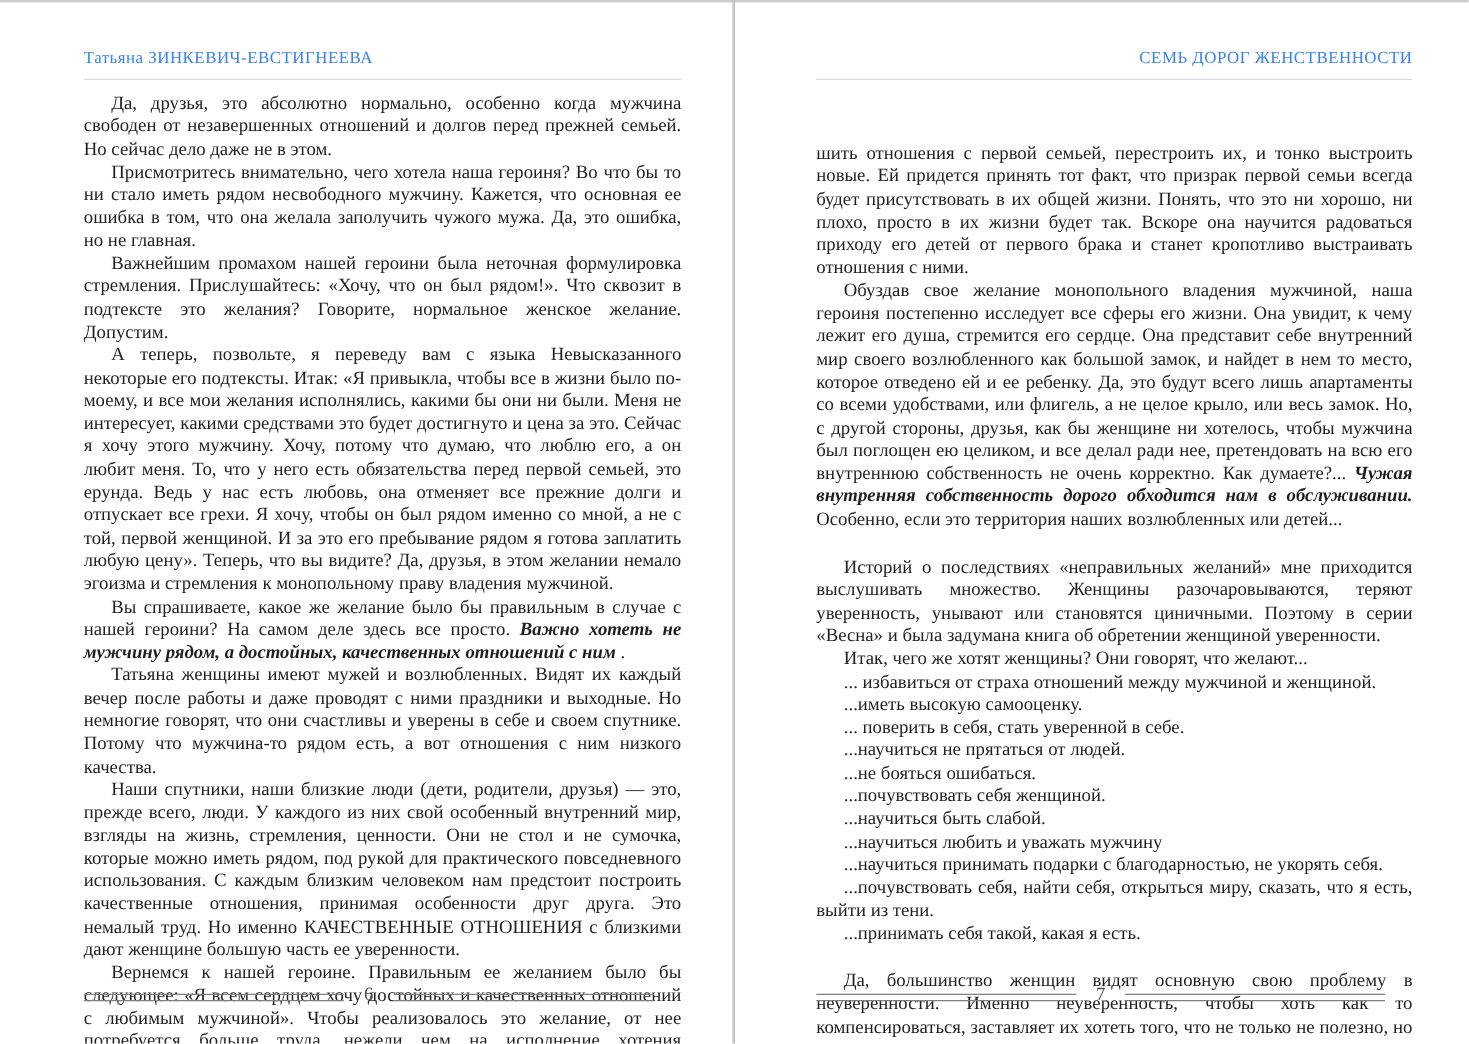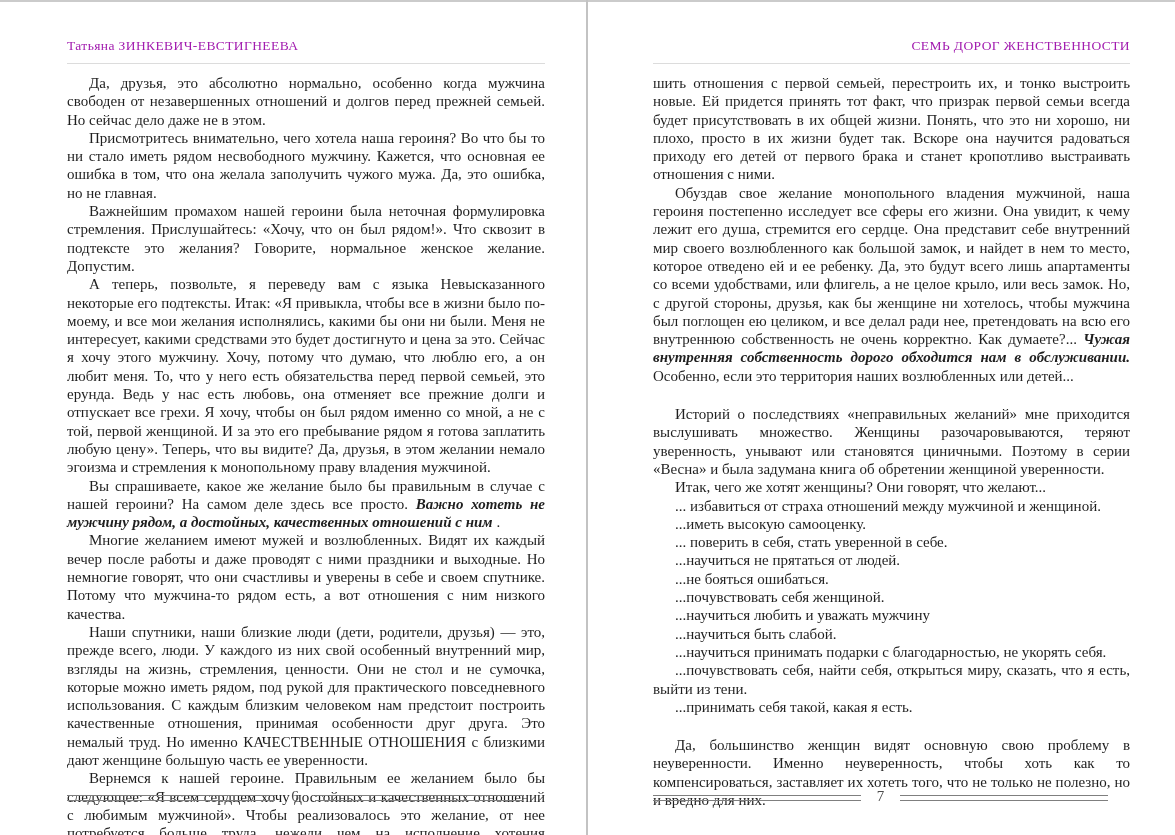--- a/index.html
+++ b/index.html
@@ -12,35 +12,35 @@
   }
   .top-edge{position:absolute;top:0;left:0;width:1175px;height:2px;background:#cbcbcb;}
   .center-divider{position:absolute;top:0;left:586px;width:2px;height:835px;background:#c3c3c3;}
 
   .page{position:absolute;top:0;height:835px;}
   .page-left{left:67px;width:478px;}
   .page-right{left:653px;width:477px;}
 
   .running-header{
     position:absolute;top:38px;left:0;right:0;
-    font-size:13.5px;color:#a21caf;letter-spacing:0.4px;
+    font-size:13.5px;color:#3b82f6;letter-spacing:0.4px;
     padding-bottom:9px;border-bottom:1px solid #dcdcdc;
     white-space:nowrap;
   }
   .page-left .running-header{text-align:left;}
   .page-right .running-header{text-align:right;}
 
   .body-text{
     position:absolute;top:74px;left:0;right:0;
     font-size:15px;line-height:18.3px;color:#1f1f1f;
     text-align:justify;
     hyphens:auto;
   }
   .body-text p{margin:0;text-indent:22px;}
-  .body-text p.noindent{text-indent:0;}
+  .body-text p.noindent{text-indent:0;margin-top:40px;}
   .body-text p.gap{margin-top:20px;}
   .body-text em{font-style:italic;font-weight:bold;}
 
   .footer{
     position:absolute;top:790px;left:0;right:22px;
     display:flex;align-items:center;gap:16px;
   }
   .footer-rule{
     flex:1;height:4px;
     border-top:1px solid #7f7f7f;
@@ -59,21 +59,21 @@
   <div class="center-divider"></div>
 
   <div class="page page-left">
     <div class="running-header">Татьяна ЗИНКЕВИЧ-ЕВСТИГНЕЕВА</div>
     <div class="body-text">
         <p>Да, друзья, это абсолютно нормально, особенно когда мужчина свободен от незавершенных отношений и долгов перед прежней семьей. Но сейчас дело даже не в этом.</p>
         <p>Присмотритесь внимательно, чего хотела наша героиня? Во что бы то ни стало иметь рядом несвободного мужчину. Кажется, что основная ее ошибка в том, что она желала заполучить чужого мужа. Да, это ошибка, но не главная.</p>
         <p>Важнейшим промахом нашей героини была неточная формулировка стремления. Прислушайтесь: «Хочу, что он был рядом!». Что сквозит в подтексте это желания? Говорите, нормальное женское желание. Допустим.</p>
         <p>А теперь, позвольте, я переведу вам с языка Невысказанного некоторые его подтексты. Итак: «Я привыкла, чтобы все в жизни было по-моему, и все мои желания исполнялись, какими бы они ни были. Меня не интересует, какими средствами это будет достигнуто и цена за это. Сейчас я хочу этого мужчину. Хочу, потому что думаю, что люблю его, а он любит меня. То, что у него есть обязательства перед первой семьей, это ерунда. Ведь у нас есть любовь, она отменяет все прежние долги и отпускает все грехи. Я хочу, чтобы он был рядом именно со мной, а не с той, первой женщиной. И за это его пребывание рядом я готова заплатить любую цену». Теперь, что вы видите? Да, друзья, в этом желании немало эгоизма и стремления к монопольному праву владения мужчиной.</p>
         <p>Вы спрашиваете, какое же желание было бы правильным в случае с нашей героини? На самом деле здесь все просто. <em>Важно хотеть не мужчину рядом, а достойных, качественных отношений с ним</em> .</p>
-        <p>Многие желанием имеют мужей и возлюбленных. Видят их каждый вечер после работы и даже проводят с ними праздники и выходные. Но немногие говорят, что они счастливы и уверены в себе и своем спутнике. Потому что мужчина-то рядом есть, а вот отношения с ним низкого качества.</p>
+        <p>Татьяна женщины имеют мужей и возлюбленных. Видят их каждый вечер после работы и даже проводят с ними праздники и выходные. Но немногие говорят, что они счастливы и уверены в себе и своем спутнике. Потому что мужчина-то рядом есть, а вот отношения с ним низкого качества.</p>
         <p>Наши спутники, наши близкие люди (дети, родители, друзья) — это, прежде всего, люди. У каждого из них свой особенный внутренний мир, взгляды на жизнь, стремления, ценности. Они не стол и не сумочка, которые можно иметь рядом, под рукой для практического повседневного использования. С каждым близким человеком нам предстоит построить качественные отношения, принимая особенности друг друга. Это немалый труд. Но именно КАЧЕСТВЕННЫЕ ОТНОШЕНИЯ с близкими дают женщине большую часть ее уверенности.</p>
         <p>Вернемся к нашей героине. Правильным ее желанием было бы следующее: «Я всем сердцем хочу достойных и качественных отношений с любимым мужчиной». Чтобы реализовалось это желание, от нее потребуется больше труда, нежели чем на исполнение хотения «хочучтобыонбылрядом». Ей предстоит запастись терпением, чтобы помочь спутнику красиво завер-</p>
       </div>
     <div class="footer">
       <div class="footer-rule"></div>
       <div class="page-number">6</div>
       <div class="footer-rule"></div>
     </div>
   </div>
 
@@ -83,22 +83,22 @@
         <p class="noindent">шить отношения с первой семьей, перестроить их, и тонко выстроить новые. Ей придется принять тот факт, что призрак первой семьи всегда будет присутствовать в их общей жизни. Понять, что это ни хорошо, ни плохо, просто в их жизни будет так. Вскоре она научится радоваться приходу его детей от первого брака и станет кропотливо выстраивать отношения с ними.</p>
         <p>Обуздав свое желание монопольного владения мужчиной, наша героиня постепенно исследует все сферы его жизни. Она увидит, к чему лежит его душа, стремится его сердце. Она представит себе внутренний мир своего возлюбленного как большой замок, и найдет в нем то место, которое отведено ей и ее ребенку. Да, это будут всего лишь апартаменты со всеми удобствами, или флигель, а не целое крыло, или весь замок. Но, с другой стороны, друзья, как бы женщине ни хотелось, чтобы мужчина был поглощен ею целиком, и все делал ради нее, претендовать на всю его внутреннюю собственность не очень корректно. Как думаете?... <em>Чужая внутренняя собственность дорого обходится нам в обслуживании.</em> Особенно, если это территория наших возлюбленных или детей...</p>
         <p class="gap">Историй о последствиях «неправильных желаний» мне приходится выслушивать множество. Женщины разочаровываются, теряют уверенность, унывают или становятся циничными. Поэтому в серии «Весна» и была задумана книга об обретении женщиной уверенности.</p>
         <p>Итак, чего же хотят женщины? Они говорят, что желают...</p>
         <p>... избавиться от страха отношений между мужчиной и женщиной.</p>
         <p>...иметь высокую самооценку.</p>
         <p>... поверить в себя, стать уверенной в себе.</p>
         <p>...научиться не прятаться от людей.</p>
         <p>...не бояться ошибаться.</p>
         <p>...почувствовать себя женщиной.</p>
+        <p>...научиться быть слабой.</p>
         <p>...научиться любить и уважать мужчину</p>
-        <p>...научиться быть слабой.</p>
         <p>...научиться принимать подарки с благодарностью, не укорять себя.</p>
         <p>...почувствовать себя, найти себя, открыться миру, сказать, что я есть, выйти из тени.</p>
         <p>...принимать себя такой, какая я есть.</p>
         <p class="gap">Да, большинство женщин видят основную свою проблему в неуверенности. Именно неуверенность, чтобы хоть как то компенсироваться, заставляет их хотеть того, что не только не полезно, но и вредно для них.</p>
       </div>
     <div class="footer">
       <div class="footer-rule"></div>
       <div class="page-number">7</div>
       <div class="footer-rule"></div>
     </div>

